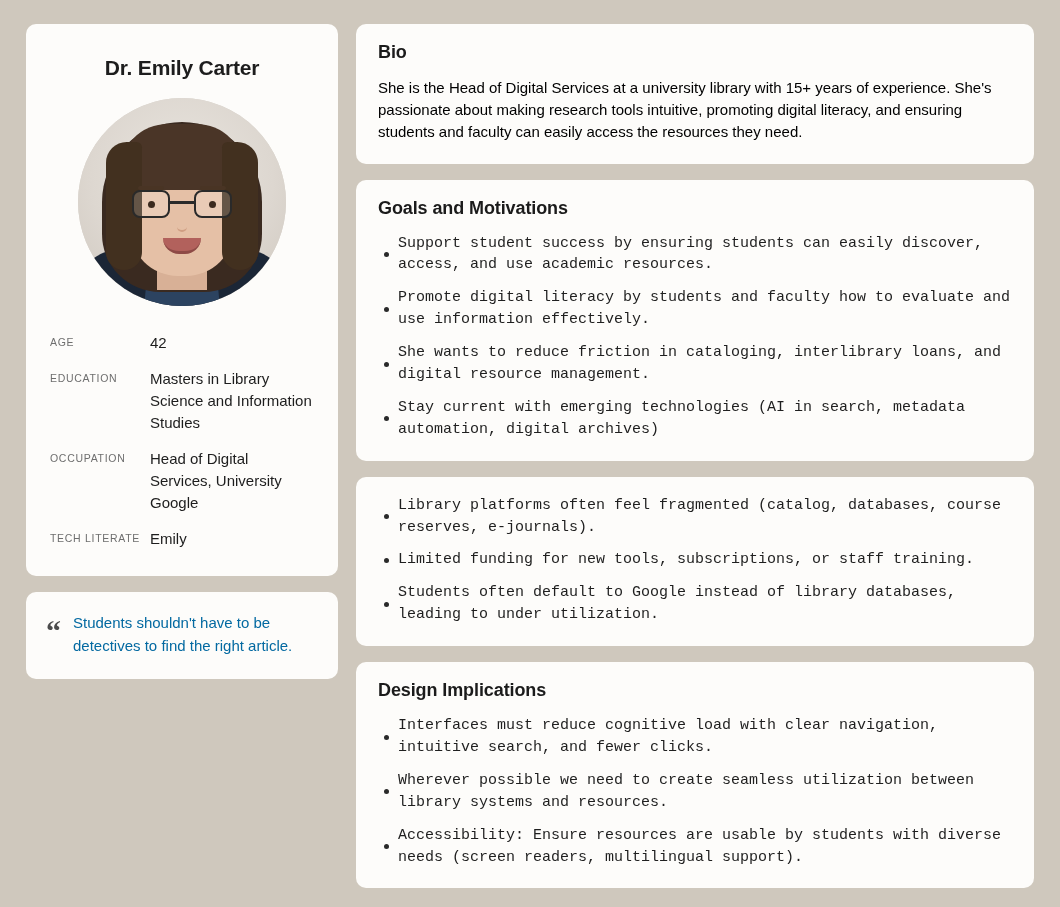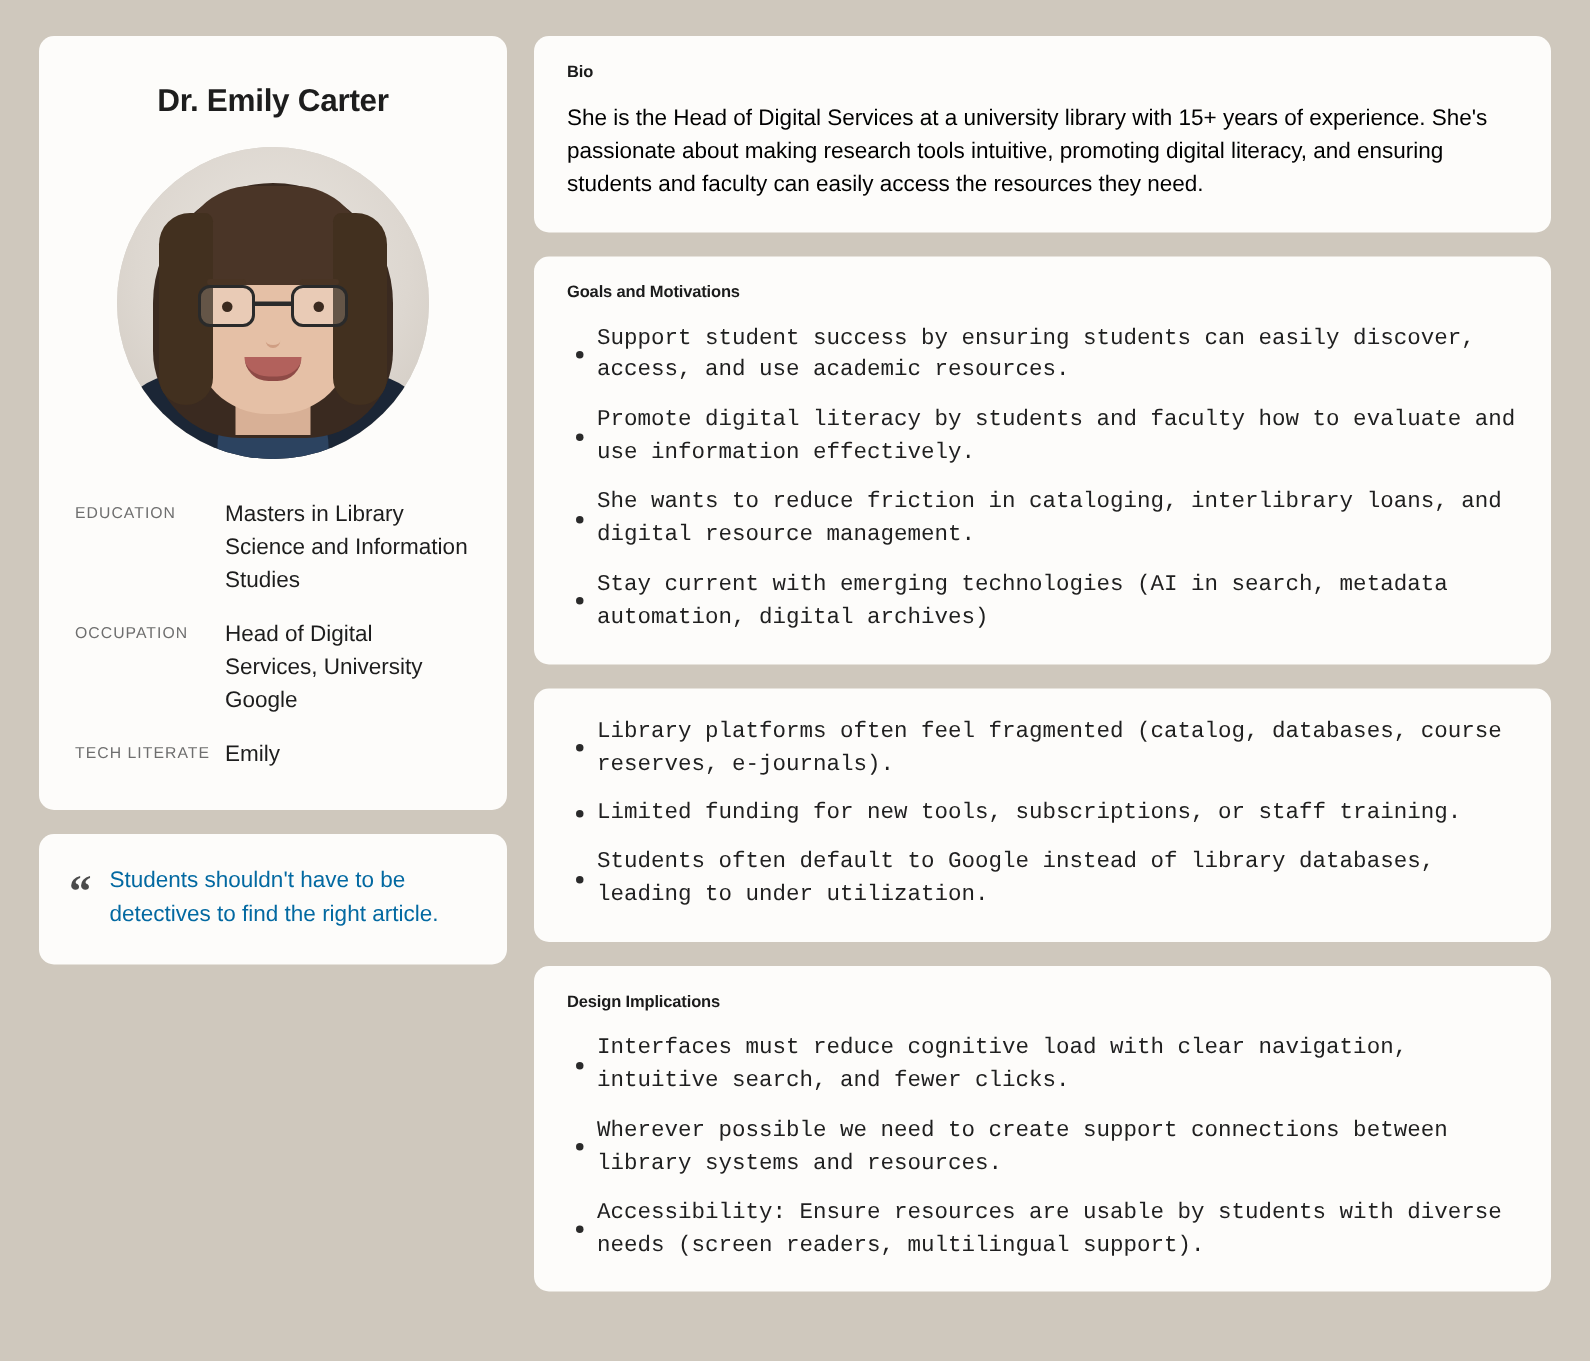--- a/index.html
+++ b/index.html
@@ -225,21 +225,21 @@
     flex-direction: column;
     gap: 16px;
   }
 
   .sect {
     background: #fdfcfa;
     border-radius: 10px;
     padding: 18px 22px 20px 22px;
   }
   .sect-title {
-    font-size: 11px;
+    font-size: 18px;
     font-weight: bold;
     color: #1b1b1b;
     margin-bottom: 14px;
     letter-spacing: -0.1px;
   }
   .sect-para {
     font-size: 15px;
     line-height: 1.48;
     color: #000000;
   }
@@ -298,20 +298,24 @@
           </div>
           <div class="eye l"></div>
           <div class="eye r"></div>
           <div class="nose"></div>
           <div class="mouth"></div>
         </div>
       </div>
 
       <div>
         <div class="meta-row">
+          <div class="meta-label">AGE</div>
+          <div class="meta-value">42</div>
+        </div>
+        <div class="meta-row">
           <div class="meta-label">EDUCATION</div>
           <div class="meta-value">Masters in Library Science and Information Studies</div>
         </div>
         <div class="meta-row">
           <div class="meta-label">OCCUPATION</div>
           <div class="meta-value">Head of Digital Services, University Google</div>
         </div>
         <div class="meta-row">
           <div class="meta-label">TECH LITERATE</div>
           <div class="meta-value">Emily</div>
@@ -348,19 +352,19 @@
         <li>Library platforms often feel fragmented (catalog, databases, course reserves, e-journals).</li>
         <li>Limited funding for new tools, subscriptions, or staff training.</li>
         <li>Students often default to Google instead of library databases, leading to under utilization.</li>
       </ul>
     </div>
 
     <div class="sect">
       <div class="sect-title">Design Implications</div>
       <ul class="sect-list">
         <li>Interfaces must reduce cognitive load with clear navigation, intuitive search, and fewer clicks.</li>
-        <li>Wherever possible we need to create support connections between library systems and resources.</li>
+        <li>Wherever possible we need to create seamless utilization between library systems and resources.</li>
         <li>Accessibility: Ensure resources are usable by students with diverse needs (screen readers, multilingual support).</li>
       </ul>
     </div>
 
   </div>
 </div>
 
 </body></html>

